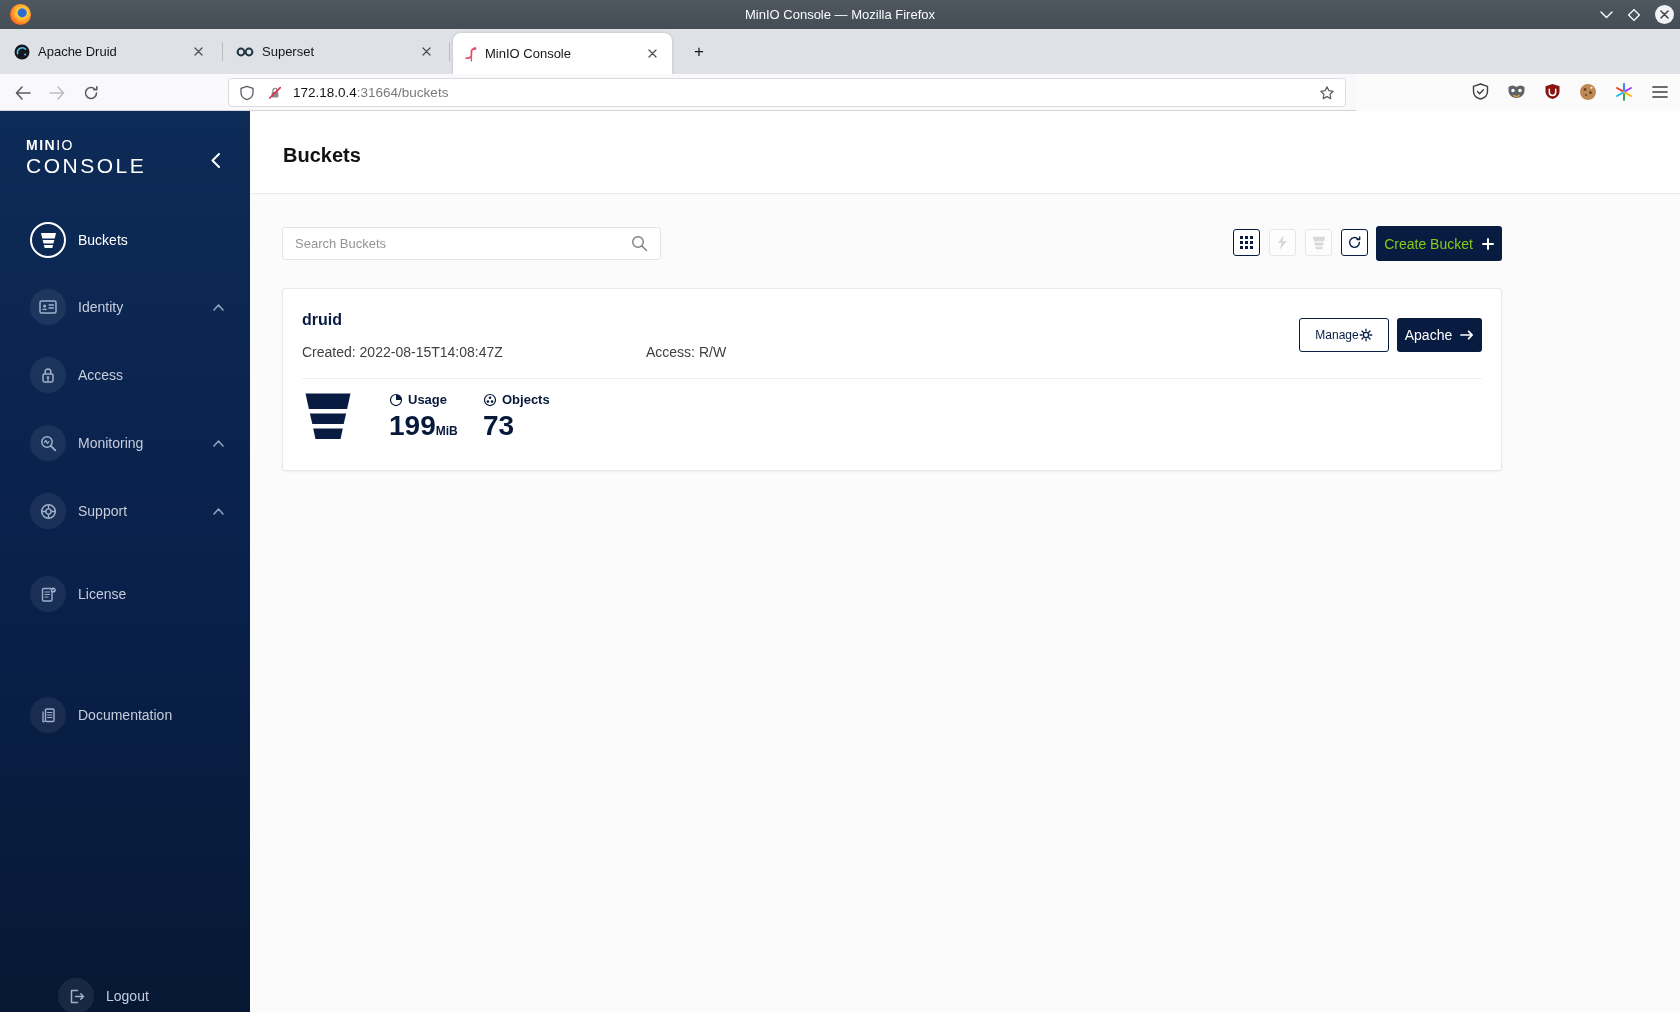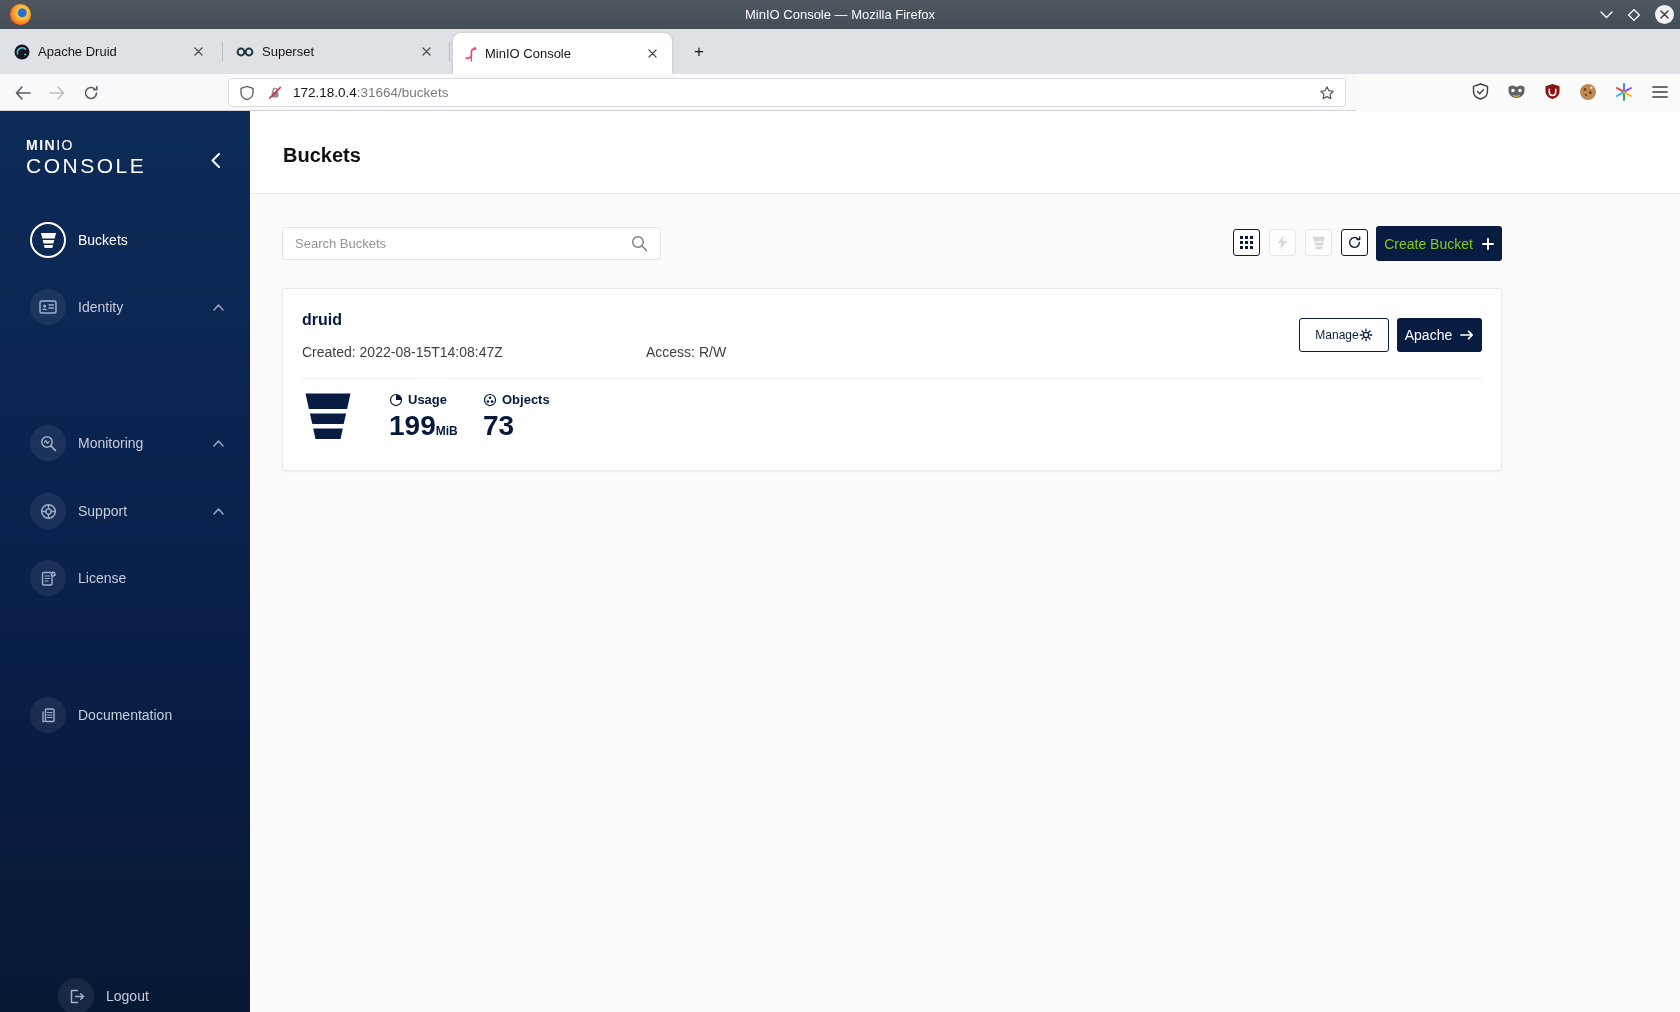--- a/index.html
+++ b/index.html
@@ -277,20 +277,31 @@
           </svg>
       </span>
       <span class="s-label">Identity</span>
       <span class="s-chevron">
         <svg width="11" height="7" viewBox="0 0 11 7">
             <path d="M1 6l4.5-5L10 6" stroke="currentColor" stroke-width="1.6" fill="none" stroke-linecap="round" stroke-linejoin="round"></path>
           </svg>
       </span>
     </div>
 
+    <div class="s-item" style="top:240px;">
+      <span class="s-circle">
+        <svg width="16" height="17" viewBox="0 0 16 17">
+            <rect x="3" y="7" width="10" height="8" rx="1.4" stroke="currentColor" stroke-width="1.5" fill="none"></rect>
+            <path d="M5.2 7V4.8a2.8 2.8 0 0 1 5.6 0V7" stroke="currentColor" stroke-width="1.5" fill="none"></path>
+            <circle cx="8" cy="10.5" r="1.3" fill="currentColor"></circle>
+            <path d="M8 11.5v2" stroke="currentColor" stroke-width="1.3" stroke-linecap="round"></path>
+          </svg>
+      </span>
+      <span class="s-label">Access</span>
+    </div>
 
     <div class="s-item" style="top:308px;">
       <span class="s-circle">
         <svg width="17" height="17" viewBox="0 0 17 17">
             <circle cx="7" cy="7" r="5.2" stroke="currentColor" stroke-width="1.5" fill="none"></circle>
             <path d="M10.8 10.8L15.3 15.3" stroke="currentColor" stroke-width="1.8" stroke-linecap="round"></path>
             <path d="M4.5 7.4l1.4-2 1.6 3 1.4-1.8" stroke="currentColor" stroke-width="1.2" fill="none" stroke-linecap="round" stroke-linejoin="round"></path>
           </svg>
       </span>
       <span class="s-label">Monitoring</span>
@@ -310,21 +321,21 @@
           </svg>
       </span>
       <span class="s-label">Support</span>
       <span class="s-chevron">
         <svg width="11" height="7" viewBox="0 0 11 7">
             <path d="M1 6l4.5-5L10 6" stroke="currentColor" stroke-width="1.6" fill="none" stroke-linecap="round" stroke-linejoin="round"></path>
           </svg>
       </span>
     </div>
 
-    <div class="s-item" style="top:443px;">
+    <div class="s-item" style="top:459px;">
       <span class="s-circle">
         <svg width="17" height="17" viewBox="0 0 17 17">
             <rect x="2.5" y="2.5" width="9.5" height="12.5" rx="1.2" stroke="currentColor" stroke-width="1.4" fill="none"></rect>
             <path d="M5 6h4.5M5 8.5h4.5M5 11h3" stroke="currentColor" stroke-width="1.2" stroke-linecap="round"></path>
             <circle cx="13.2" cy="4" r="2.6" fill="currentColor"></circle>
             <path d="M12.1 4l.8.8 1.3-1.4" stroke="#0b2350" stroke-width="1" fill="none" stroke-linecap="round"></path>
           </svg>
       </span>
       <span class="s-label">License</span>
     </div>

